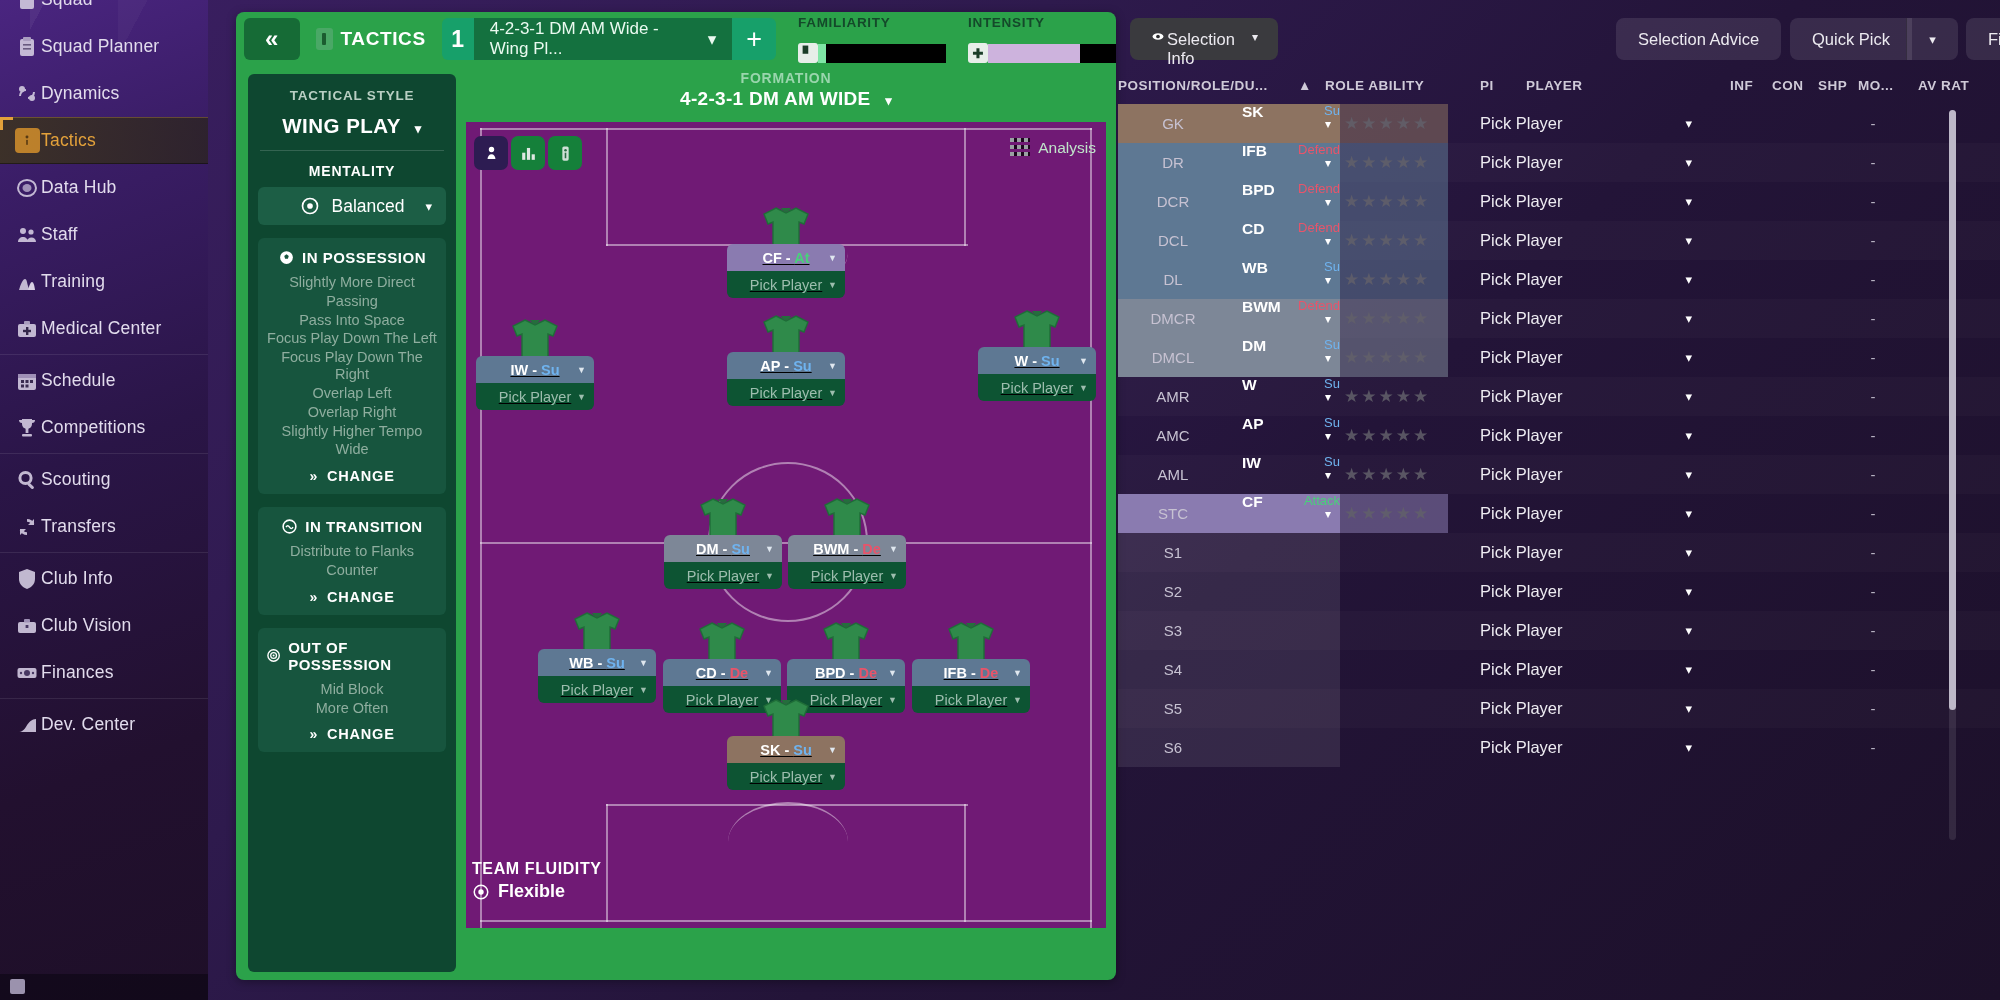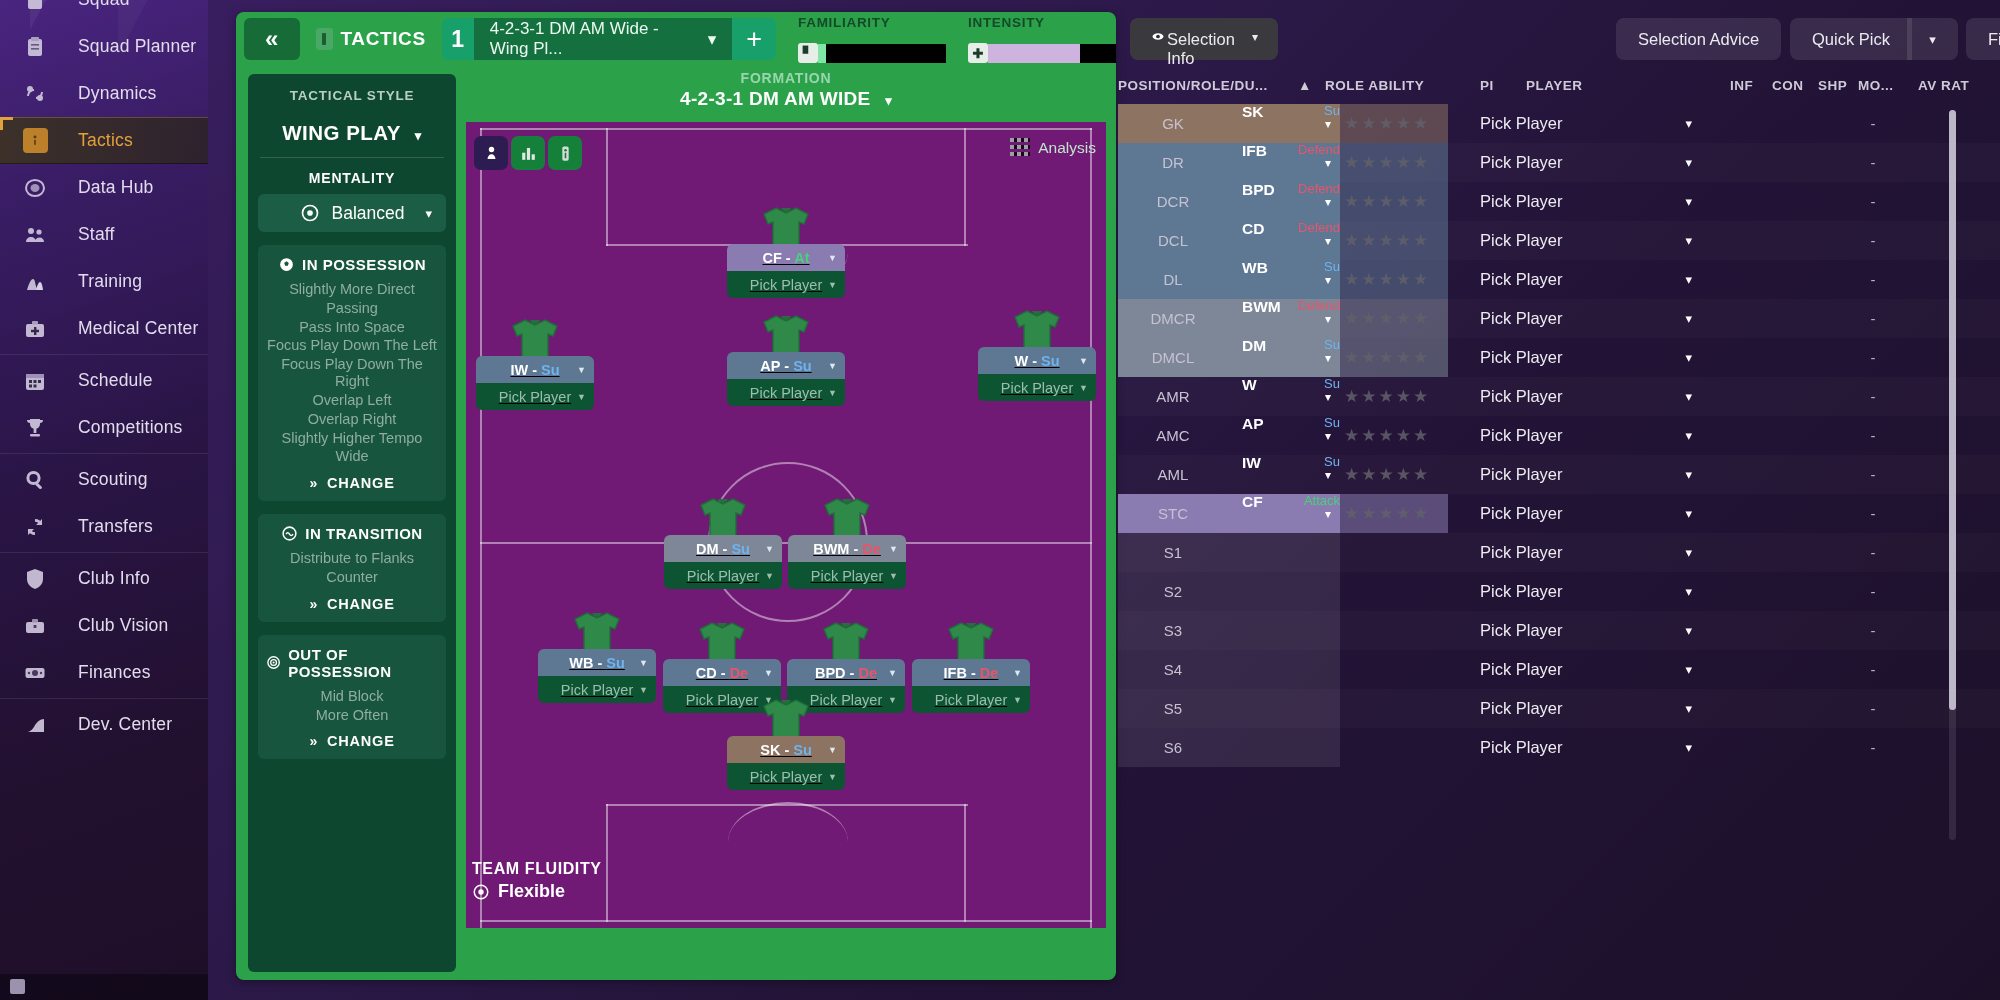--- a/index.html
+++ b/index.html
@@ -20,21 +20,21 @@
   }
   .sb-sheen {
     position: absolute; inset: 0; pointer-events: none;
     background:
       linear-gradient(118deg, rgba(255,255,255,0.055) 0 14px, transparent 14px 40px),
       linear-gradient(118deg, rgba(255,255,255,0.03) 0 26px, transparent 26px 120px);
     background-position: 30px 0, -90px 0;
   }
   .sb-item {
     position: relative; display: flex; align-items: center;
-    height: 47px; padding-left: 22px; gap: 30px; cursor: pointer;
+    height: 47px; padding-left: 14px; gap: 1px; cursor: pointer;
   }
   .sb-item .ico {
     width: 26px; height: 26px; display: flex; align-items: center;
     justify-content: center; flex: 0 0 26px; opacity: .92;
   }
   .sb-item .lbl {
     font-size: 17.5px; color: #e2dced; letter-spacing: .2px; white-space: nowrap;
   }
   .sb-item.active {
     background: linear-gradient(90deg, rgba(60,50,35,.92), rgba(42,36,28,.75));
@@ -116,21 +116,21 @@
   }
   .meter-fill { position:absolute;left:0;top:0;bottom:0; }
   
   .tac-left {
     position:absolute;left:12px;top:62px;width:208px;height:898px;
     background:#0e4730;border-radius:6px;padding:14px 10px;
   }
   .ts-hdr { text-align:center;color:#b9cfc3;font-size:13.5px;font-weight:bold;letter-spacing:.8px; }
   .ts-val {
     text-align:center;color:#fff;font-size:20.5px;font-weight:bold;
-    letter-spacing:.5px;margin-top:18px;cursor:pointer;
+    letter-spacing:.5px;margin-top:11px;cursor:pointer;
   }
   .hr-soft { height:1px;background:rgba(255,255,255,.16);margin:12px 2px; }
   .ment-hdr { text-align:center;color:#fff;font-size:14px;font-weight:bold;letter-spacing:.8px; }
   .ment-box {
     margin-top:8px;height:38px;background:#1c5e45;border-radius:6px;
     display:flex;align-items:center;justify-content:center;gap:12px;
     position:relative;cursor:pointer;
   }
   .ment-box .nm { color:#fff;font-size:17.5px; }
   .ment-box .cv { position:absolute;right:14px;color:#fff;font-size:13px; }

